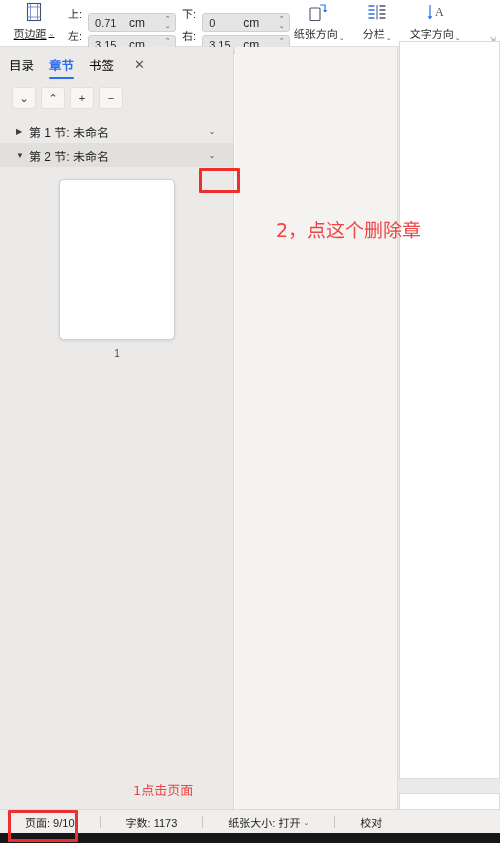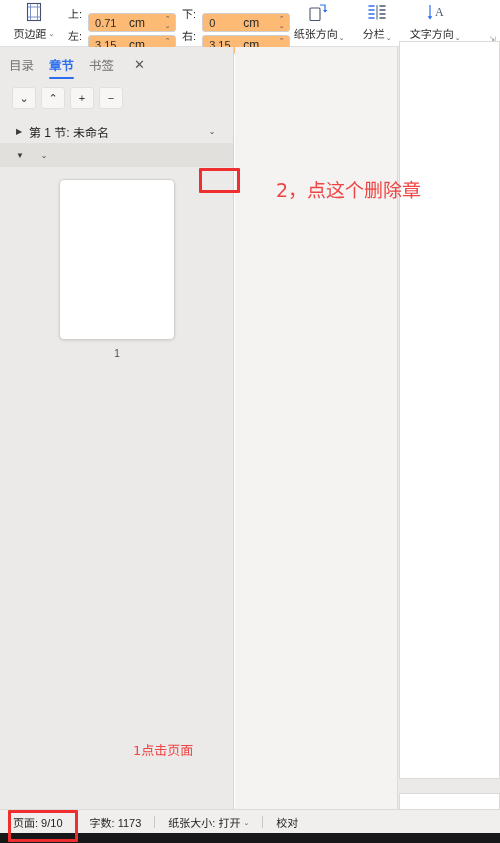--- a/index.html
+++ b/index.html
@@ -11,40 +11,40 @@
     overflow: hidden;
   }
   #app { position: relative; width: 500px; height: 843px; background: #ffffff; }
 
   
   .ribbon {
     position: absolute; left: 0; top: 0; width: 500px; height: 47px;
     background: #ffffff; border-bottom: 1px solid #dedede;
     display: flex; align-items: flex-start;
   }
-  .ribbon-grp { display: flex; align-items: flex-start; height: 46px; }
+  .ribbon-grp { display: flex; align-items: flex-start; height: 46px; text-decoration: underline; }
 
   
   .margins-grp {
     width: 68px; height: 46px; display: flex; flex-direction: column;
     align-items: center; justify-content: flex-start; padding-top: 2px;
   }
   .margins-icon { width: 20px; height: 20px; display: block; }
   .margins-lbl {
     font-size: 11px; color: #2b2b2b; white-space: nowrap; margin-top: 3px;
     display: flex; align-items: center; gap: 2px;
   }
 
   
   .fields { display: flex; flex-direction: column; gap: 3px; padding-top: 3px; }
   .field-row { display: flex; align-items: center; gap: 6px; height: 19px; }
   .field-lbl { font-size: 11px; color: #2b2b2b; white-space: nowrap; }
   .spinbox {
     display: flex; align-items: center; height: 19px; width: 88px;
-    border: 1px solid #cfcfcf; border-radius: 3px; background: #fdba74;
+    border: 1px solid #cfcfcf; border-radius: 3px; background: #e5e5e5;
     padding: 0 3px 0 6px;
     margin-top: 20px;
   }
   .spin-val { font-size: 11px; color: #2b2b2b; flex: 0 0 34px; }
   .spin-unit { font-size: 12px; color: #2b2b2b; flex: 1; }
   .spin-arrows {
     display: flex; flex-direction: column; align-items: center;
     justify-content: center; width: 9px; line-height: 6px;
   }
   .spin-arrows span { font-size: 7px; color: #555; height: 7px; }
@@ -68,21 +68,21 @@
   
   .navpane {
     position: absolute; left: 0; top: 47px; width: 234px; height: 762px;
     background: #eceae8; border-right: 1px solid #d7d5d2;
   }
   .nav-tabs {
     display: flex; align-items: center; height: 34px;
     padding: 0 8px; gap: 13px; background: #eceae8;
   }
   .nav-tab {
-    font-size: 12.5px; color: #737373; position: relative;
+    font-size: 12.5px; color: #000000; position: relative;
     padding: 7px 1px 7px; white-space: nowrap; cursor: default;
   }
   .nav-tab.active { color: #2d6ef0; font-weight: bold; }
   .nav-tab.active::after {
     content: ""; position: absolute; left: 1px; right: 1px; bottom: 2px;
     height: 2px; background: #2d6ef0; border-radius: 1px;
   }
   .nav-close { font-size: 13px; color: #555; margin-left: 6px; }
 
   .nav-toolbar { display: flex; align-items: center; gap: 5px; padding: 6px 12px 4px; }
@@ -131,37 +131,38 @@
   .doc-page.p1 { top: -6px; height: 738px; }
   .doc-page.p2 { top: 746px; height: 46px; }
 
   
   .statusbar {
     position: absolute; left: 0; top: 809px; width: 500px; height: 24px;
     background: #f1efed; border-top: 1px solid #dcdad7;
     display: flex; align-items: center; gap: 0;
     font-size: 11px; color: #1f1f1f;
   }
-  .sb-item { padding: 0 13px; white-space: nowrap; display: flex; align-items: center; gap: 3px; }
+  .sb-item { padding: 0 25px; white-space: nowrap; display: flex; align-items: center; gap: 3px; }
   .sb-sep { width: 1px; height: 12px; background: #c9c7c4; }
   .footer-black {
     position: absolute; left: 0; top: 833px; width: 500px; height: 10px;
     background: #17171a;
   }
 
   
   .anno-box {
     position: absolute; border: 3px solid #ef2f2f; border-radius: 1px;
     pointer-events: none;
   }
   .anno-box.b1 { left: 199px; top: 168px; width: 41px; height: 25px; }
   .anno-box.b2 { left: 8px; top: 810px; width: 70px; height: 32px; }
   .anno-text {
     position: absolute; color: #ef4444; white-space: nowrap;
     font-family: "DejaVu Sans", "Liberation Sans", sans-serif;
+    margin-top: 40px;
   }
   .anno-text.t1 { left: 276px; top: 175px; font-size: 19px; }
   .anno-text.t2 { left: 133px; top: 740px; font-size: 13px; }
 </style>
 </head>
 <body>
 
 <div id="app">
 
   <div class="ribbon">
@@ -300,20 +301,21 @@
     </div>
 
     <div class="tree">
       <div class="tree-row">
         <span class="tw">▶</span>
         <span class="tree-label">第 1 节: 未命名</span>
         <span class="row-caret">⌄</span>
       </div>
       <div class="tree-row selected">
         <span class="tw">▼</span>
+        <span class="tree-label">第 2 节: 未命名</span>
         <span class="row-caret">⌄</span>
       </div>
     </div>
 
     <div class="thumb-wrap">
       <div class="thumb"></div>
       <div class="thumb-num">1</div>
     </div>
   </div>
 

